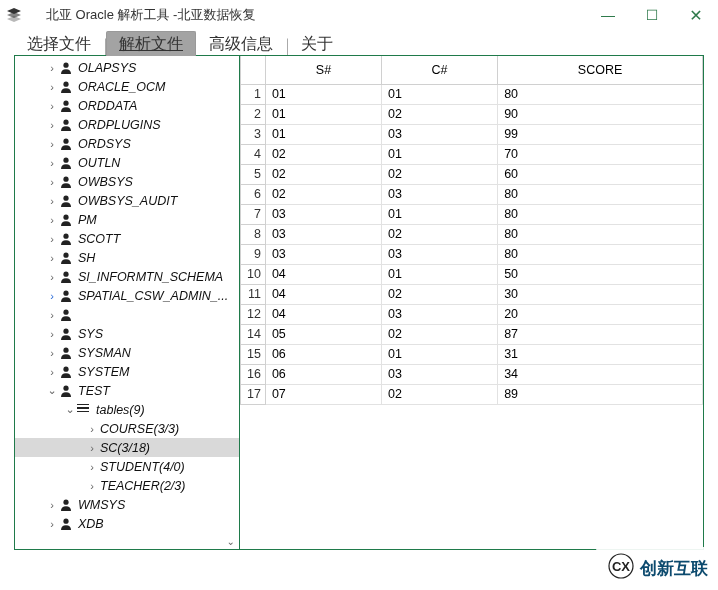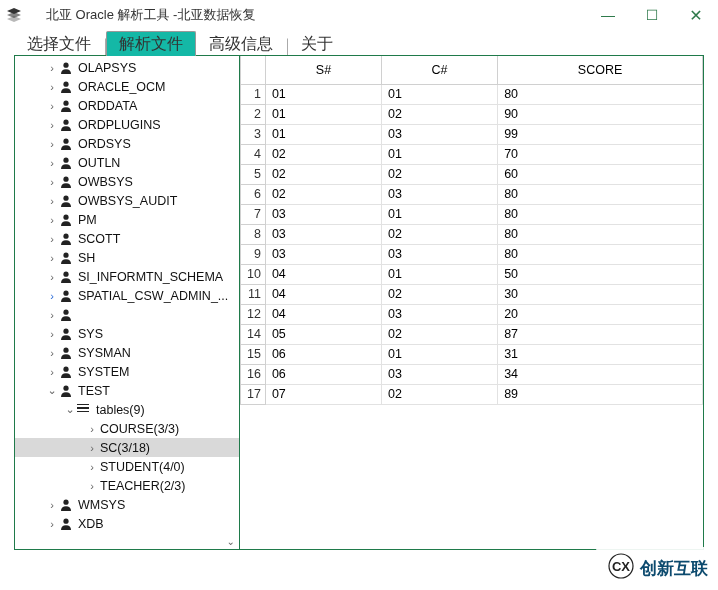--- a/index.html
+++ b/index.html
@@ -11,34 +11,34 @@
   .titlebar .wincontrols { position: absolute; right: 0; top: 0; height: 30px; display: flex; }
   .titlebar .wincontrols .btn { width: 44px; height: 30px; display:flex; align-items:center; justify-content:center; font-size: 14px; }
   .titlebar .wincontrols .btn.min { color: #2f7a4b; }
   .titlebar .wincontrols .btn.max { color: #2f7a4b; }
   .titlebar .wincontrols .btn.close { color: #2f7a4b; font-size: 16px; }
 
   
   .tabs { display:flex; align-items:flex-end; padding-left: 14px; height: 26px; font-size: 16px; }
   .tabs .tab { padding: 4px 12px; border: 1px solid transparent; border-bottom: none; color:#333; line-height:16px; }
   .tabs .tab.sep { border-right: 1px solid #aaa; padding:4px 0; height:18px; }
-  .tabs .tab.active { border-color: #999; background:#14b8a6; border-top-left-radius:2px; border-top-right-radius:2px; position:relative; z-index:2; }
+  .tabs .tab.active { border-color: #999; background:#a3a3a3; border-top-left-radius:2px; border-top-right-radius:2px; position:relative; z-index:2;text-decoration:underline; }
 
   
   .frame { margin: 0 14px 14px 14px; border: 1px solid #1f7a4a; height: 495px; display:flex; position:relative; margin-top:-1px; }
 
   
   .tree { width: 225px; border-right: 1px solid #1f7a4a; overflow-y: auto; overflow-x: hidden; font-size: 12.5px; padding: 2px 0; position:relative; }
   .tree .row { display:flex; align-items:center; height: 19px; white-space: nowrap; color:#111; }
   .tree .row.sel { background: #d9d9d9; }
   .tree .chev { width: 14px; text-align:center; color:#666; font-size:11px; }
   .tree .chev.blue { color:#2a6bd8; }
   .tree .uicon { width:14px; height:14px; margin-right:4px; display:inline-block; }
   .tree .uicon svg { width:14px; height:14px; }
-  .tree .label { padding-left: 1px; }
+  .tree .label { padding-left: 1px; font-style: italic; }
   .tree .scroll-down { position:absolute; bottom:2px; right:4px; color:#666; font-size:10px; }
 
   
   .d1 { padding-left: 30px; }
   .d2 { padding-left: 48px; }
   .d3 { padding-left: 70px; }
 
   
   .grid { flex: 1; overflow:hidden; font-size: 12.5px; position:relative; }
   table { border-collapse: collapse; width: 100%; }

